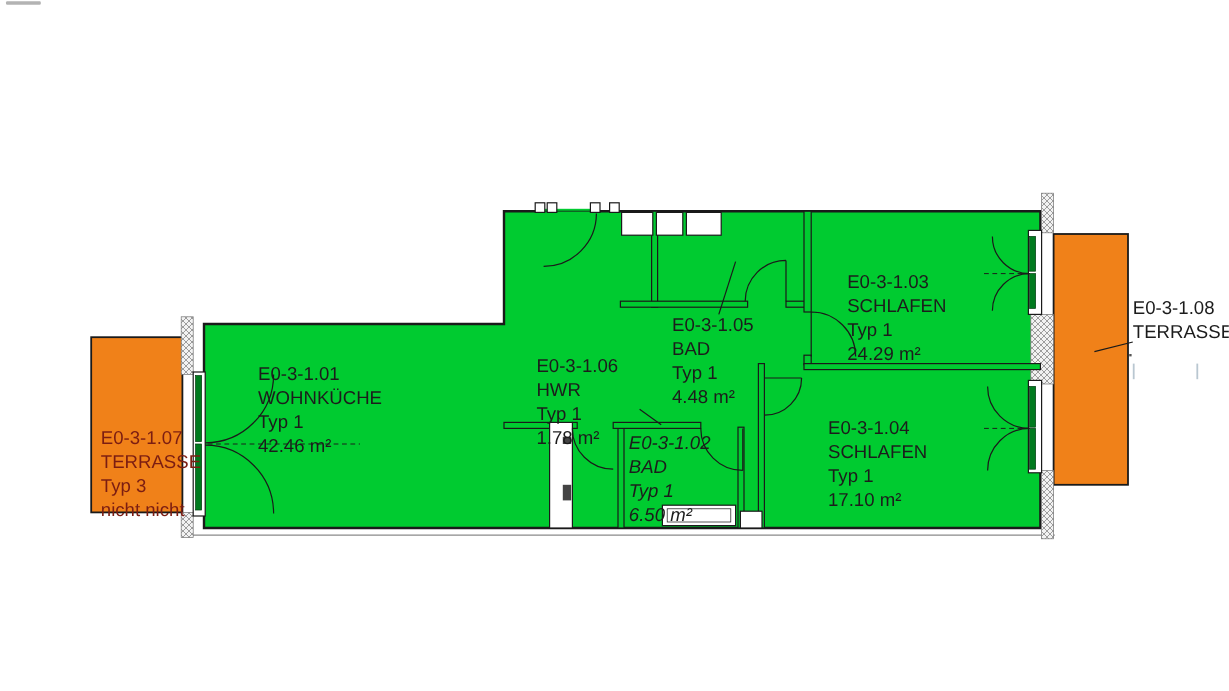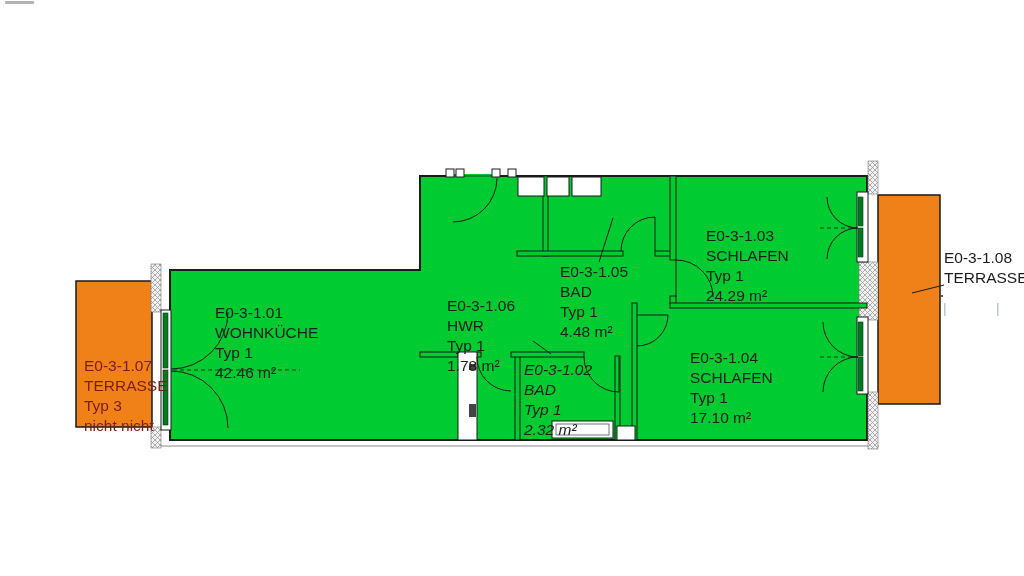--- a/index.html
+++ b/index.html
@@ -153,21 +153,21 @@
     <div>E0-3-1.03</div>
     <div>SCHLAFEN</div>
     <div>Typ 1</div>
     <div>24.29 m²</div>
   </div>
 
   <div class="room-label" style="left:524px;top:360px;font-style:italic;">
     <div>E0-3-1.02</div>
     <div>BAD</div>
     <div>Typ 1</div>
-    <div>2.32 m²</div>
+    <div>6.50 m²</div>
   </div>
 
   <div class="room-label" style="left:690px;top:348px;">
     <div>E0-3-1.04</div>
     <div>SCHLAFEN</div>
     <div>Typ 1</div>
     <div>17.10 m²</div>
   </div>
 
   <div class="room-label terrace-label-left" style="left:84px;top:308px;">

